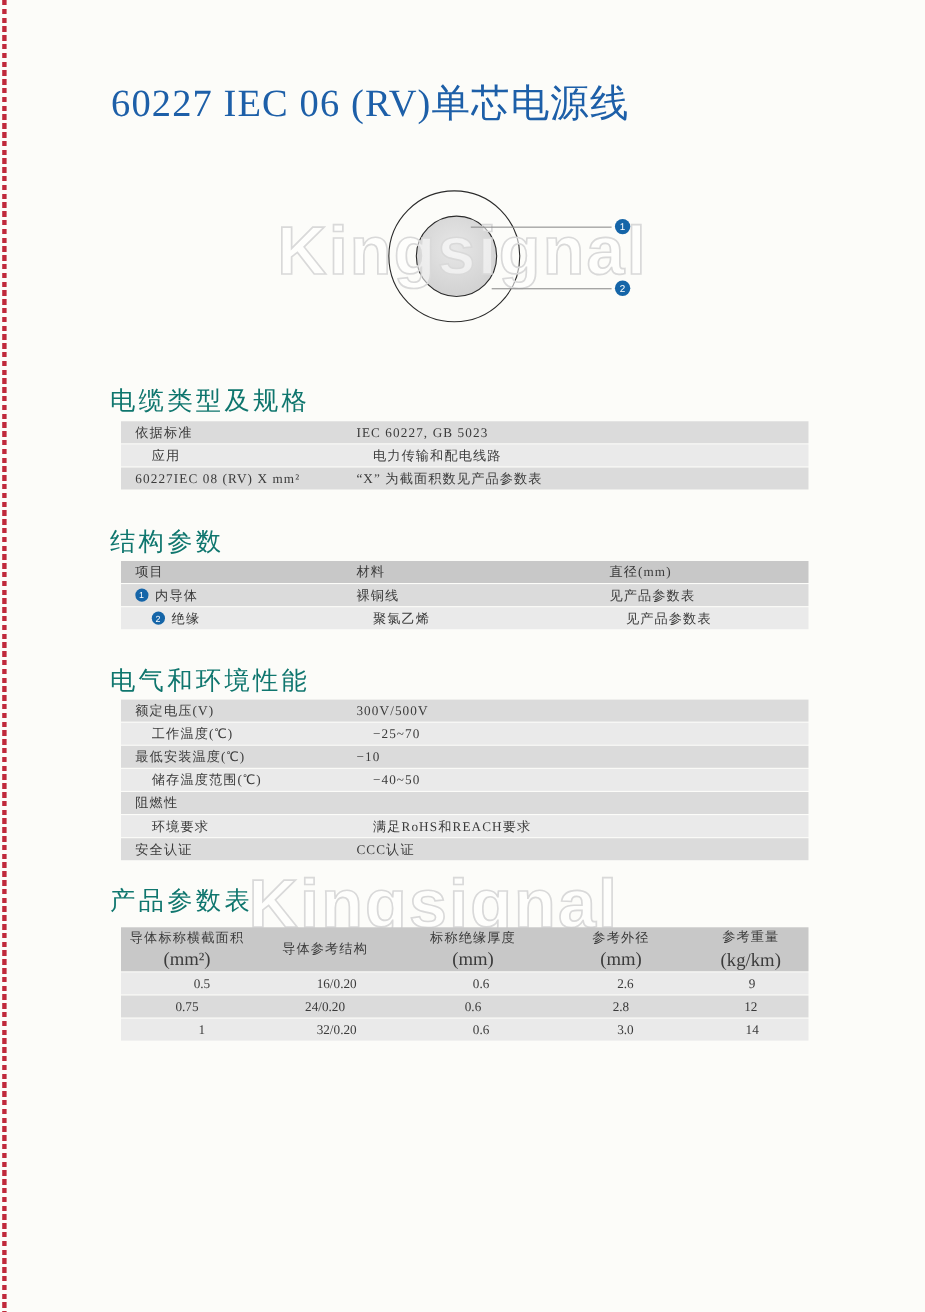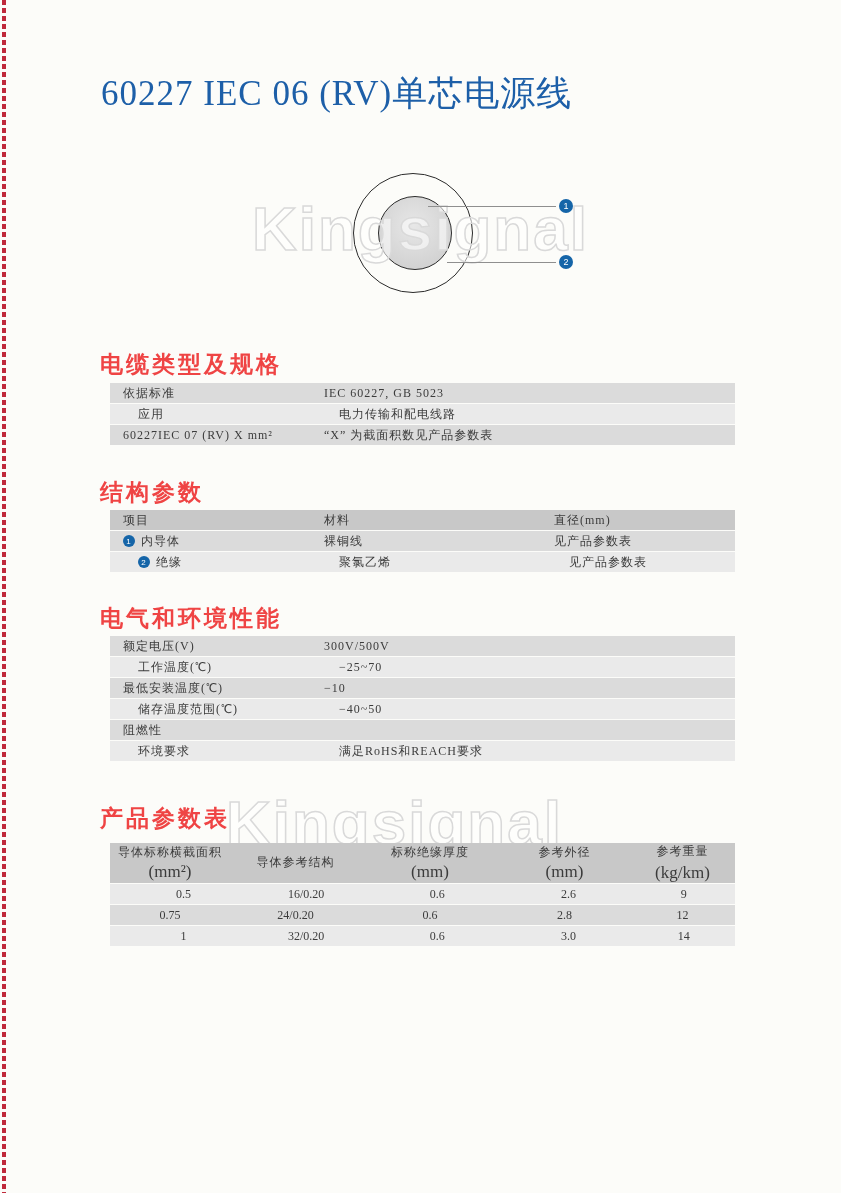--- a/index.html
+++ b/index.html
@@ -67,22 +67,22 @@
     font-size: 9px;
     display: flex; align-items: center; justify-content: center;
     z-index: 5;
   }
   .marker1 { left: 559px; top: 199px; }
   .marker2 { left: 559px; top: 255px; }
   .sec {
     position: absolute;
     left: 100px;
     font-size: 23px;
-    font-weight: bold;
-    color: #ef4444;
+    font-weight: normal;
+    color: #0f766e;
     letter-spacing: 3px;
     white-space: nowrap;
   }
   .sec1 { top: 349px; }
   .sec2 { top: 477px; }
   .sec3 { top: 603px; }
   .sec4 { top: 803px; }
   .tbl {
     position: absolute;
     left: 110px;
@@ -150,21 +150,21 @@
   <div class="tbl tbl1">
     <div class="trow dark">
       <div class="c1">依据标准</div>
       <div class="c2">IEC 60227, GB 5023</div>
     </div>
     <div class="trow light">
       <div class="c1">应用</div>
       <div class="c2">电力传输和配电线路</div>
     </div>
     <div class="trow dark">
-      <div class="c1">60227IEC 07 (RV) X mm²</div>
+      <div class="c1">60227IEC 08 (RV) X mm²</div>
       <div class="c2">“X” 为截面积数见产品参数表</div>
     </div>
   </div>
 
   <h2 class="sec sec2">结构参数</h2>
   <div class="tbl tbl2">
     <div class="trow head">
       <div class="s1">项目</div>
       <div class="s2">材料</div>
       <div class="s3">直径(mm)</div>
@@ -204,20 +204,24 @@
     <div class="trow light">
       <div class="c1">储存温度范围(℃)</div>
       <div class="c2">−40~50</div>
     </div>
     <div class="trow dark">
       <div class="c1">阻燃性</div>
     </div>
     <div class="trow light">
       <div class="c1">环境要求</div>
       <div class="c2">满足RoHS和REACH要求</div>
+    </div>
+    <div class="trow dark">
+      <div class="c1">安全认证</div>
+      <div class="c2">CCC认证</div>
     </div>
   </div>
 
   <h2 class="sec sec4">产品参数表</h2>
   <div class="wm wm2">Kingsignal</div>
   <div class="tbl tbl4">
     <div class="phead">
       <div class="phc w1">
         <div>导体标称横截面积</div>
         <div class="unit">(mm²)</div>

